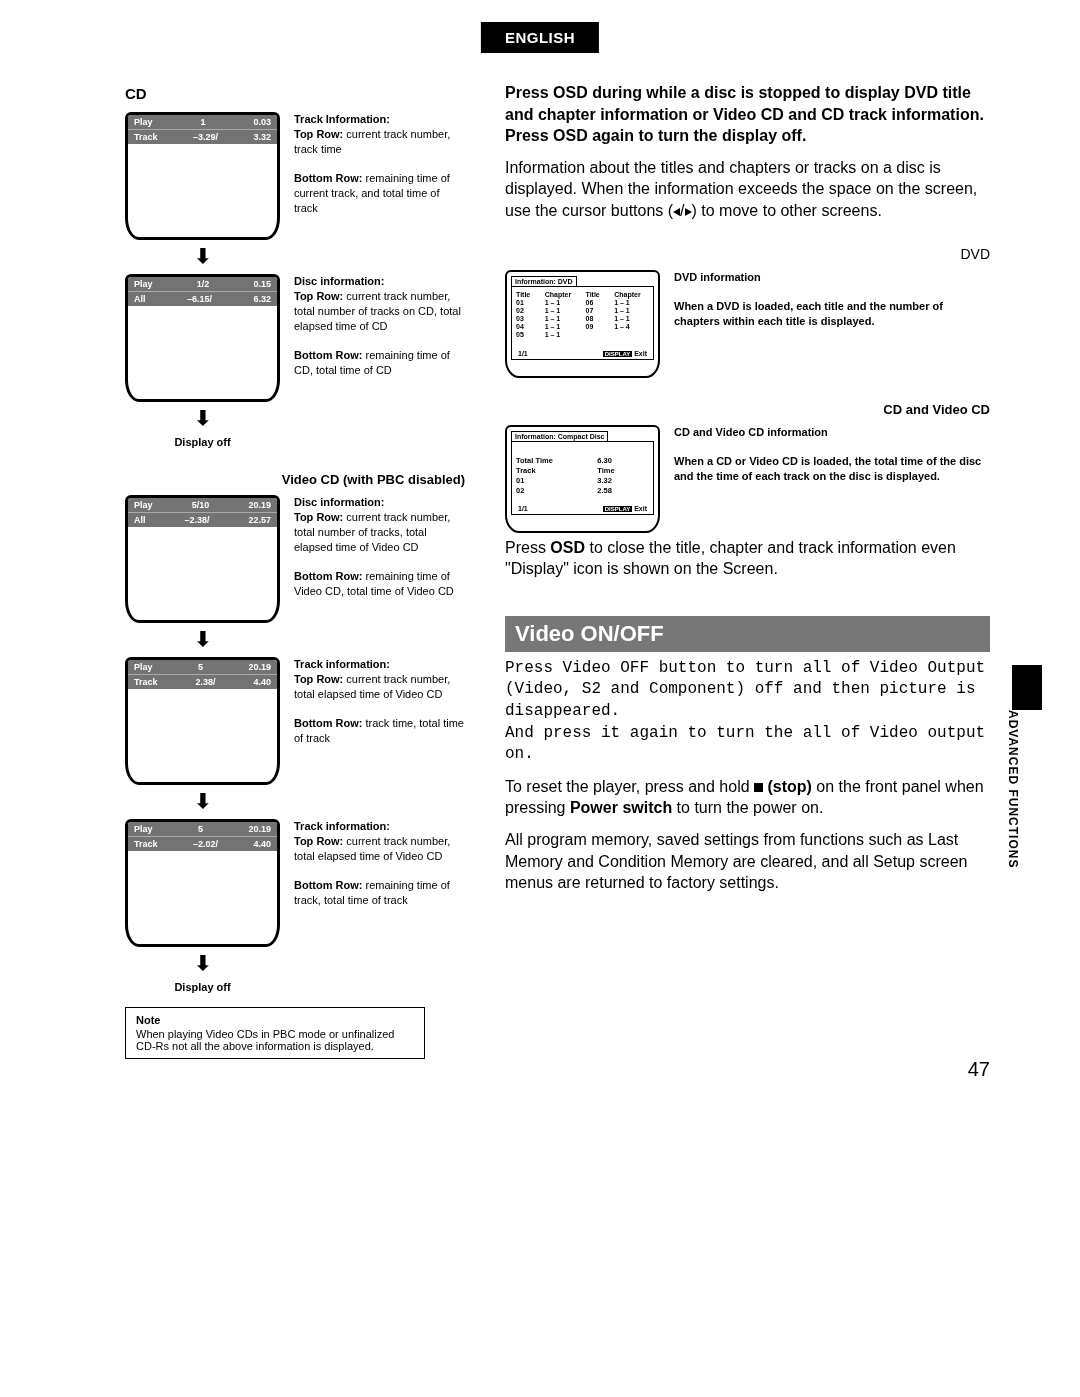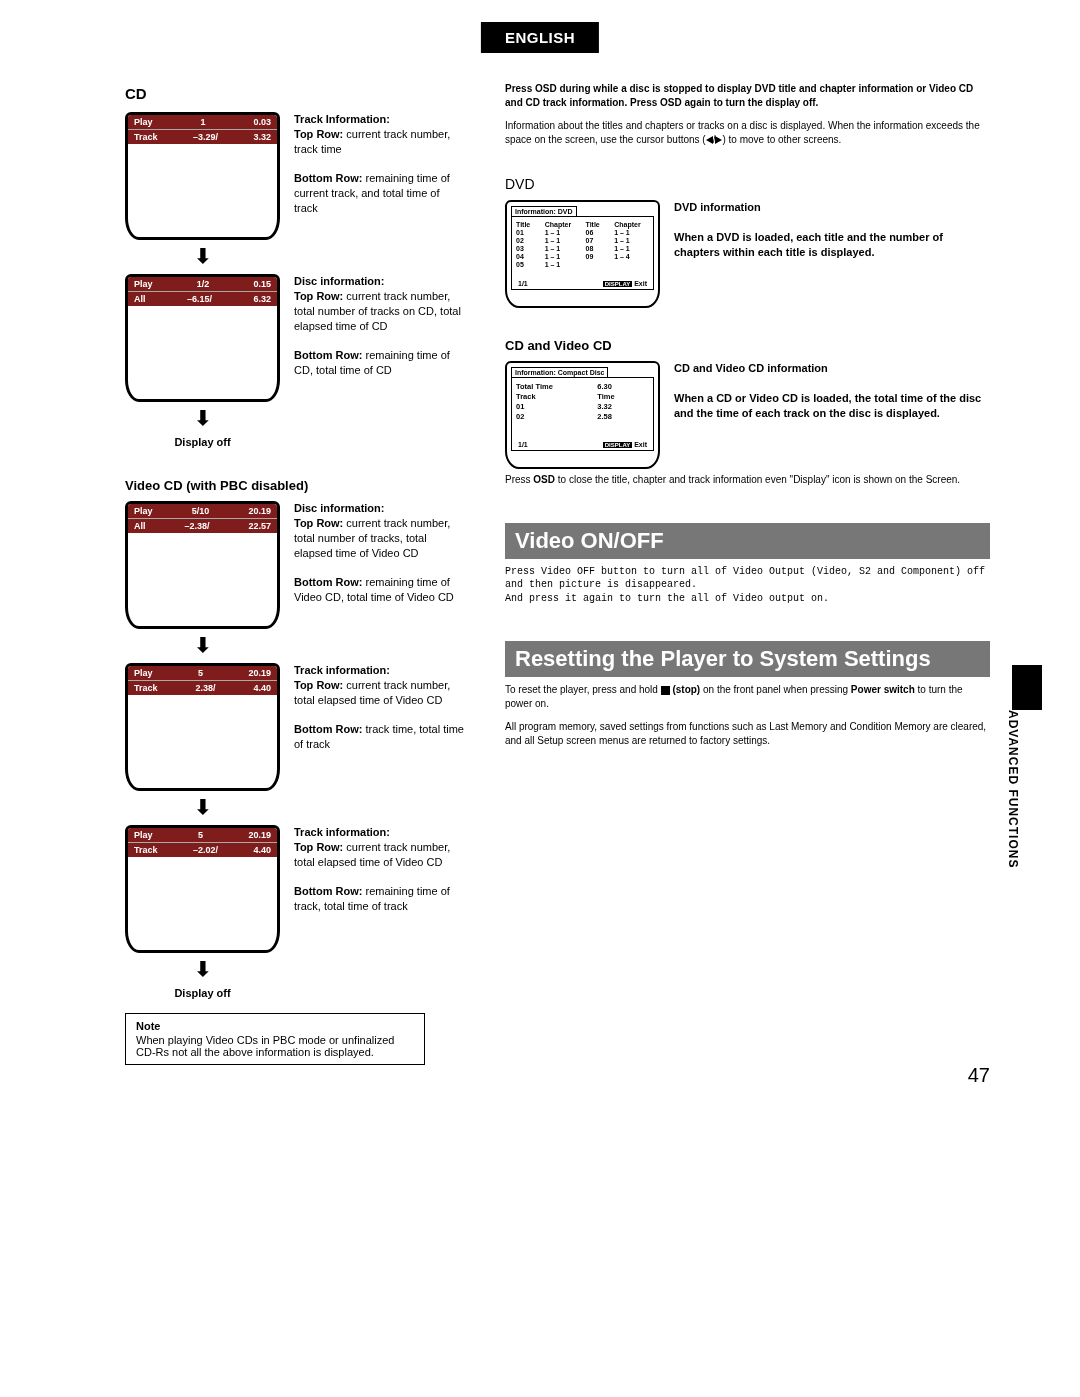--- a/index.html
+++ b/index.html
@@ -6,39 +6,39 @@
   body { font-family: Arial, Helvetica, sans-serif; background: #fff; width: 1080px; margin: 0 auto; color: #000; }
   .page { position: relative; padding: 22px 90px 40px 125px; }
   .lang-badge { position: absolute; top: 22px; left: 50%; transform: translateX(-50%); background: #000; color: #fff; font-weight: bold; padding: 7px 24px; font-size: 15px; letter-spacing: 0.5px; }
   .side-tab { position: absolute; right: 60px; top: 710px; writing-mode: vertical-rl; font-size: 12px; font-weight: bold; letter-spacing: 1px; }
   .side-tab-black { position: absolute; right: 38px; top: 665px; width: 30px; height: 45px; background: #000; }
   .columns { display: flex; gap: 40px; margin-top: 60px; }
   .col { flex: 1; min-width: 0; }
   .col-left { flex: 0 0 340px; }
   .col-right { flex: 1; }
   h3.section { font-size: 15px; font-weight: bold; margin: 3px 0 10px; }
-  h4.sub { font-size: 13px; font-weight: bold; margin: 30px 0 8px; }
+  h4.sub { font-size: 13px; font-weight: bold; margin: 24px 0 8px; text-align: right; }
   .tv-block { display: flex; align-items: flex-start; gap: 14px; margin-bottom: 4px; }
   .tv-frame { width: 155px; height: 128px; border: 3px solid #000; border-radius: 6px 6px 14px 14px / 6px 6px 22px 22px; position: relative; background: #fff; overflow: hidden; flex: 0 0 155px; }
-  .tv-band { background: #7f1d1d; color: #fff; font-size: 9px; padding: 2px 6px; display: flex; justify-content: space-between; font-weight: bold; }
+  .tv-band { background: #737373; color: #fff; font-size: 9px; padding: 2px 6px; display: flex; justify-content: space-between; font-weight: bold; }
   .tv-band + .tv-band { border-top: 1px solid #aaa; }
   .tv-desc { font-size: 11px; line-height: 1.35; flex: 1; }
   .tv-desc .lab { font-weight: bold; }
   .arrow { text-align: center; font-size: 20px; margin: 2px 0 6px 68px; width: 20px; font-weight: bold; }
   .display-off { font-size: 11px; font-weight: bold; text-align: center; width: 155px; margin-bottom: 14px; }
   .note-box { border: 1px solid #000; padding: 6px 10px; font-size: 11px; margin-top: 12px; width: 300px; }
   .note-box .nt { font-weight: bold; display: block; margin-bottom: 2px; }
   .r-heading { background: #777; color: #fff; font-size: 22px; font-weight: bold; padding: 5px 10px; margin: 36px 0 6px; }
-  .body-text { font-size: 10px; line-height: 1.35; margin-bottom: 10px; }
+  .body-text { font-size: 16px; line-height: 1.35; margin-bottom: 10px; }
   .bold { font-weight: bold; }
   .info-frame { width: 155px; height: 108px; border: 2px solid #000; border-radius: 6px 6px 14px 14px / 6px 6px 18px 18px; position: relative; background: #fff; flex: 0 0 155px; padding: 4px; font-size: 8px; }
   .info-tab { display: inline-block; border: 1px solid #000; border-bottom: none; padding: 1px 3px; font-size: 7px; font-weight: bold; }
   .info-content { border: 1px solid #000; height: 74px; padding: 4px; position: relative; }
   .info-table { display: grid; grid-template-columns: auto auto auto auto; gap: 1px 6px; font-size: 7px; font-weight: bold; }
-  .info-table2 { display: grid; grid-template-columns: auto auto; gap: 1px 10px; font-size: 7.5px; font-weight: bold; }
+  .info-table2 { display: grid; grid-template-columns: auto auto; gap: 1px 10px; font-size: 7.5px; font-weight: bold; margin-top: 10px; }
   .info-footer { position: absolute; bottom: 2px; left: 6px; right: 6px; display: flex; justify-content: space-between; font-size: 7px; font-weight: bold; }
   .disp-btn { background: #000; color: #fff; padding: 0 2px; font-size: 6px; }
   .page-num { position: absolute; bottom: 18px; right: 90px; font-size: 20px; }
   .tri { display:inline-block; width:0; height:0; vertical-align:middle; }
   .tri-l { border-top:4px solid transparent; border-bottom:4px solid transparent; border-right:7px solid #000; }
   .tri-r { border-top:4px solid transparent; border-bottom:4px solid transparent; border-left:7px solid #000; }
   .stop-sq { display:inline-block; width:9px; height:9px; background:#000; vertical-align:middle; }
 </style>
 </head>
 <body>
@@ -250,21 +250,20 @@
       </div>
 
       <div class="body-text">
         <span>Press </span><span class="bold">OSD</span><span> to close the title, chapter and track information even "Display" icon is shown on the Screen.</span>
       </div>
 
       <div class="r-heading">Video ON/OFF</div>
       <div class="body-text" style="white-space:pre-line;font-family:Liberation Mono, monospace;">Press Video OFF button to turn all of Video Output (Video, S2 and Component) off and then picture is disappeared.
 And press it again to turn the all of Video output on.</div>
 
-      <div class="r-heading">Resetting the Player to System Settings</div>
       <div class="body-text">
         <span>To reset the player, press and hold </span><span class="stop-sq"></span><span class="bold"> (stop)</span><span> on the front panel when pressing </span><span class="bold">Power switch</span><span> to turn the power on.</span>
       </div>
       <div class="body-text">All program memory, saved settings from functions such as Last Memory and Condition Memory are cleared, and all Setup screen menus are returned to factory settings.</div>
     </div>
   </div>
 
   <div class="page-num">47</div>
 </div>
 

